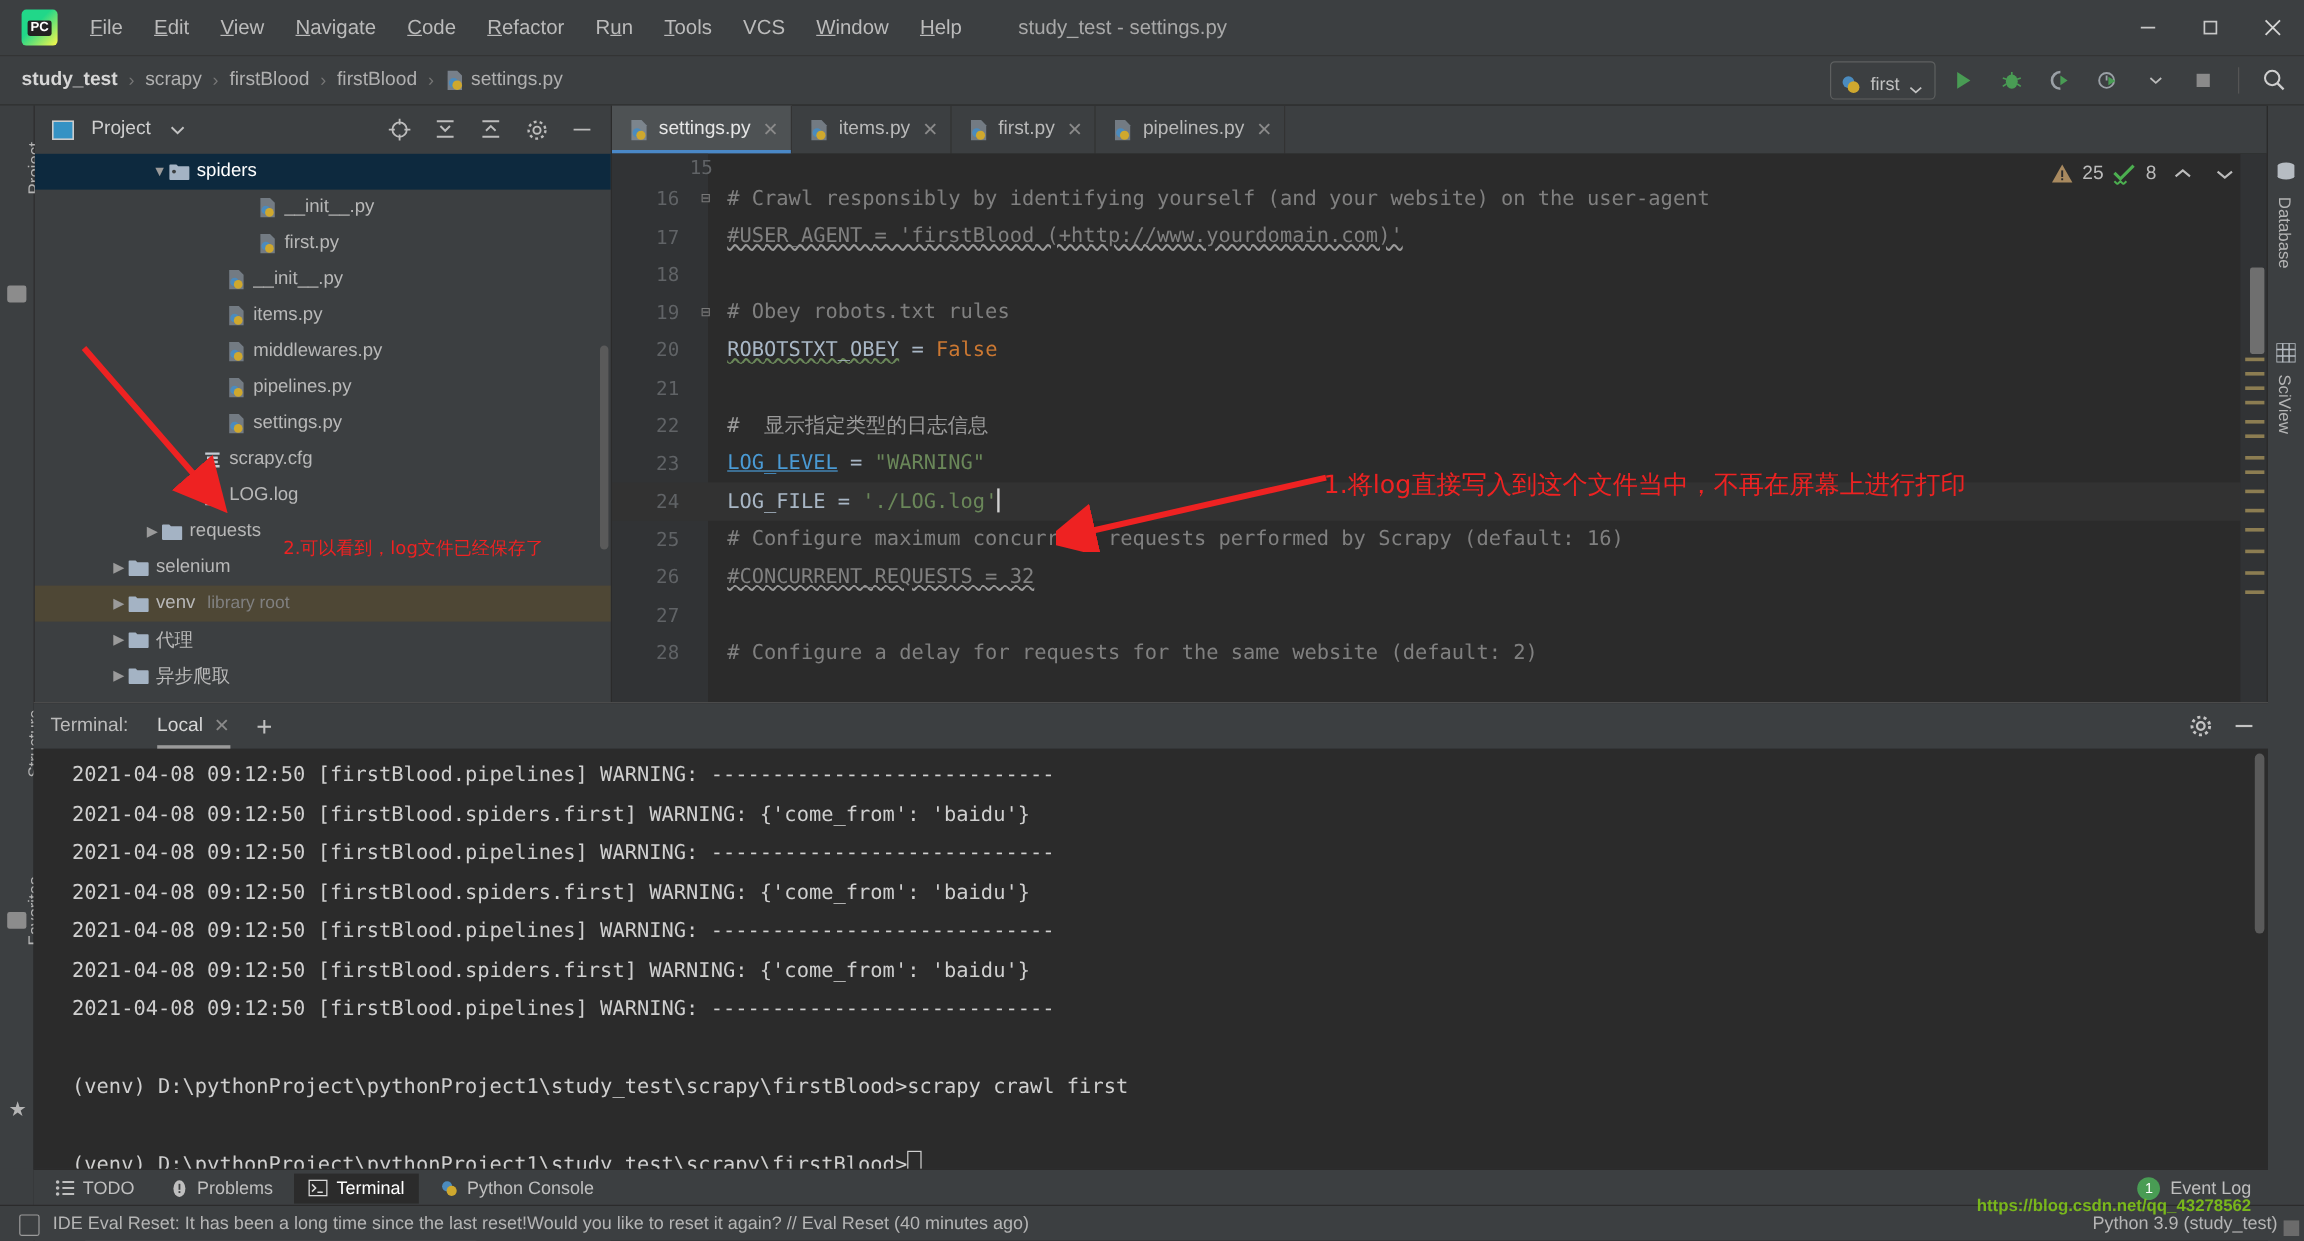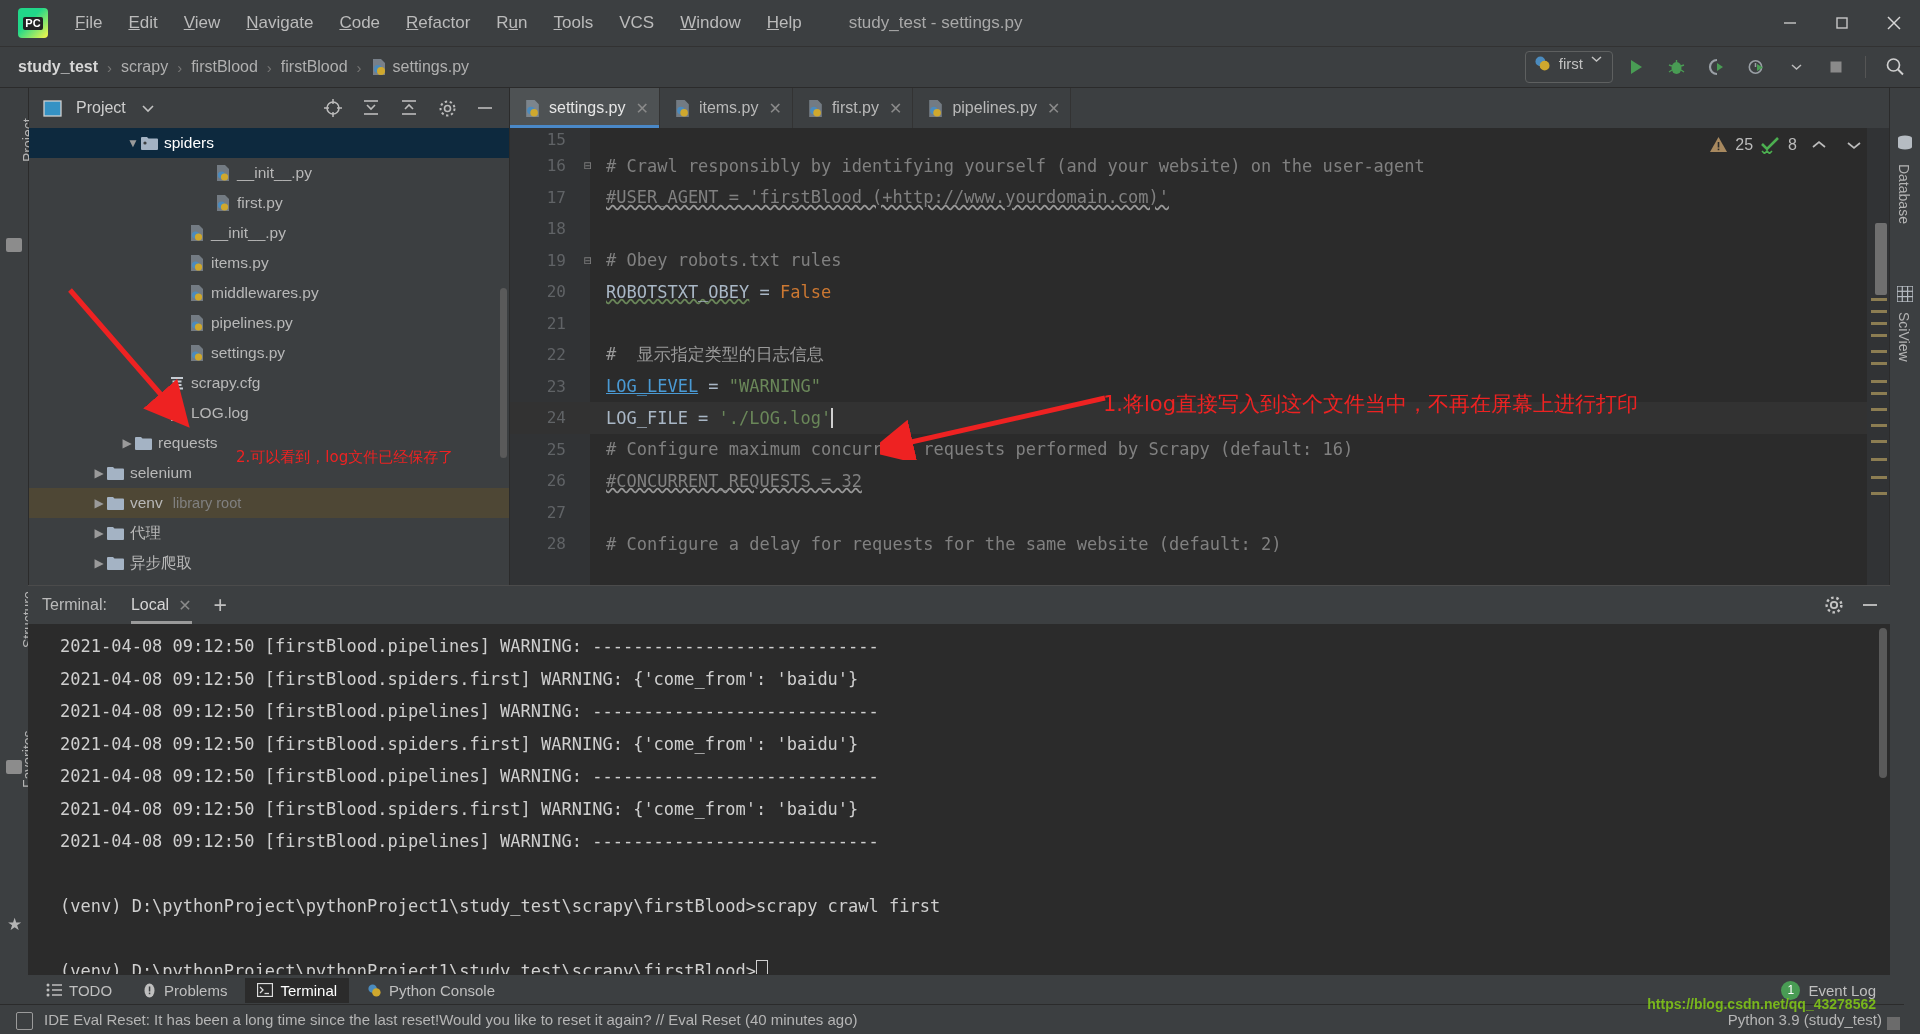--- a/index.html
+++ b/index.html
@@ -25,21 +25,21 @@
 
   
   .navbar{height:40px;background:#3c3f41;display:flex;align-items:center;position:relative;
           border-bottom:1px solid #2b2b2b;}
   .crumbs{display:flex;align-items:center;margin-left:18px;font-size:16px;}
   .crumb{color:#b0b0b0;white-space:nowrap;}
   .crumb.first{color:#d6d6d6;font-weight:bold;}
   .sep{color:#777;margin:0 9px;font-size:15px;}
   .crumb-file{display:flex;align-items:center;gap:6px;}
   .navright{position:absolute;right:8px;top:0;height:40px;display:flex;align-items:center;gap:6px;}
-  .runcfg{display:flex;align-items:flex-start;gap:8px;border:1px solid #5e6060;border-radius:4px;
+  .runcfg{display:flex;align-items:flex-end;gap:8px;border:1px solid #5e6060;border-radius:4px;
           padding:3px 10px 3px 8px;height:24px;background:#3c3f41;}
   .runcfg .lbl{font-size:15px;color:#c2c2c2;}
   .tbtn{width:34px;height:30px;display:flex;align-items:center;justify-content:center;}
   .vdiv{width:1px;height:22px;background:#555;margin:0 6px;}
 
   
   .body{display:flex;height:calc(1034px - 46px - 40px);}
   .leftrail{width:28px;background:#3c3f41;border-right:1px solid #2b2b2b;position:relative;}
   .rail-label{position:absolute;transform:rotate(-90deg);transform-origin:left top;
               white-space:nowrap;font-size:14px;color:#b4b4b4;}
@@ -120,21 +120,21 @@
 
   
   .toolwin{position:absolute;left:28px;right:30px;bottom:29px;height:30px;background:#3c3f41;
            display:flex;align-items:center;border-top:1px solid #2b2b2b;}
   .twbtn{display:flex;align-items:center;gap:7px;font-size:15px;color:#bfbfbf;
          padding:4px 12px;margin-left:6px;}
   .twbtn.active{background:#2b2b2b;color:#ffffff;}
   .tw-right{position:absolute;right:14px;display:flex;align-items:center;gap:8px;font-size:15px;color:#bfbfbf;}
   .badge1{width:19px;height:19px;border-radius:50%;background:#499c54;color:#fff;font-size:12px;
           display:flex;align-items:center;justify-content:center;}
-  .statusbar{position:absolute;left:0;right:16px;bottom:0;height:29px;background:#3c3f41;
+  .statusbar{position:absolute;left:0;right:0;bottom:0;height:29px;background:#3c3f41;
              display:flex;align-items:center;border-top:1px solid #2b2b2b;}
   .status-msg{font-size:15px;color:#b5b5b5;margin-left:44px;}
   .status-right{position:absolute;right:22px;font-size:15px;color:#b5b5b5;display:flex;align-items:center;gap:14px;}
   .wmark{position:absolute;right:44px;bottom:22px;font-size:14px;color:#84cc16;opacity:.85;font-weight:bold;}
   .status-ico{position:absolute;left:16px;width:15px;height:16px;border:1.6px solid #9b9b9b;border-radius:2px;}
   .grip{position:absolute;right:4px;bottom:4px;width:13px;height:13px;background:#6b6b6b;}
 </style>
 </head>
 <body>
 
@@ -489,21 +489,21 @@
             </svg>
           <span>pipelines.py</span>
           <span class="x">✕</span>
         </div>
       </div>
 
       <div class="code-wrap">
         <div class="gutter"></div>
         <div class="codearea">
 
-          <div class="cline" style="height:22px;">
+          <div class="cline" style="height:22px;padding-left:28px;">
             <span class="lnum">15</span>
             <span class="fold"></span>
           </div>
 
           <div class="cline">
             <span class="lnum">16</span>
             <span class="fold">⊟</span>
             <span class="ctext cmt"># Crawl responsibly by identifying yourself (and your website) on the user-agent</span>
           </div>
 

